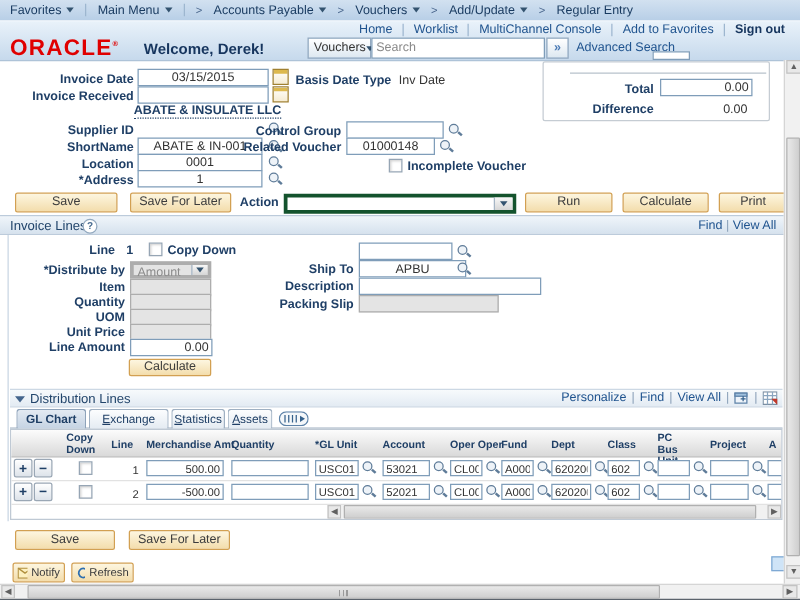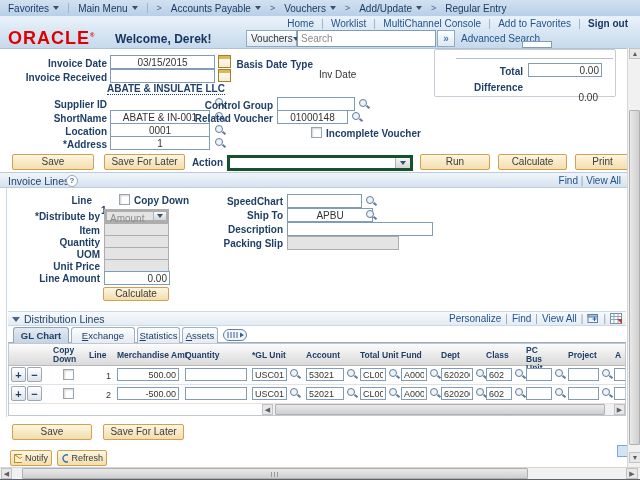--- a/index.html
+++ b/index.html
@@ -29,21 +29,21 @@
     border:1px solid #93a9c0;background:linear-gradient(#ffffff,#dde8f1);
     display:flex;align-items:center;justify-content:space-between;padding:0 4px;cursor:pointer;}
   .searchbox{position:absolute;left:297px;top:13px;width:139px;height:17px;box-sizing:border-box;
     border:1px solid #7f9db9;background:#fff;font-family:inherit;font-size:10px;color:#8a8a8a;padding:0 3px;}
   .gobtn{position:absolute;left:437px;top:13px;width:18px;height:17px;box-sizing:border-box;
     border:1px solid #93a9c0;background:linear-gradient(#ffffff,#dde8f1);
     color:#4a7ab5;font-weight:bold;text-align:center;line-height:15px;cursor:pointer;}
   .advs{position:absolute;left:461px;top:16px;}
   
   .lbl{position:absolute;font-weight:bold;color:#1f3f66;text-align:right;white-space:nowrap;}
-  .val{position:absolute;color:#333;white-space:nowrap;margin-top:10px;}
+  .val{position:absolute;color:#333;white-space:nowrap;}
   .inp{position:absolute;height:14px;box-sizing:border-box;border:1px solid #7f9db9;background:#fff;
     font-family:inherit;font-size:10px;color:#333;padding:0 2px;text-align:center;}
   .inp.dis{background:#e4e4e4;border-color:#adadad;color:#777;}
   .num{text-align:right;}
   .btn{position:absolute;height:16px;box-sizing:border-box;border:1px solid #d2a052;border-radius:2px;
     background:linear-gradient(#fdf6e0,#f3ddac);font-family:inherit;font-size:10px;color:#3c3c3c;
     text-align:center;line-height:14px;cursor:pointer;padding:0;}
   .mag{position:absolute;width:12px;height:12px;cursor:pointer;}
   .mag::before{content:"";position:absolute;left:1px;top:1px;width:6px;height:6px;
     border:1px solid #5f7c99;border-radius:50%;background:#eef3f8;}
@@ -261,21 +261,20 @@
   <input class="inp dis" style="left: 104px; top: 247px; width: 65px;" disabled="">
 
   <span class="lbl" style="left:0;width:100px;top:261px;">Unit Price</span>
   <input class="inp dis" style="left: 104px; top: 259px; width: 65px;" disabled="">
 
   <span class="lbl" style="left:0;width:100px;top:273px;">Line Amount</span>
   <input class="inp num" style="left: 104px; top: 271px; width: 66px;" value="0.00">
 
   <button class="btn" style="left:103px;top:287px;width:66px;height:14px;line-height:12px;">Calculate</button>
 
-  <span class="lbl" style="left:160px;width:123px;top:196px;">SpeedChart</span>
   <input class="inp" style="left: 287px; top: 194px; width: 75px;" value="">
   <span class="mag" style="left:365px;top:195px;"></span>
 
   <span class="lbl" style="left:160px;width:123px;top:210px;">Ship To</span>
   <input class="inp" style="left: 287px; top: 208px; width: 86px;" value="APBU">
   <span class="mag" style="left:365px;top:209px;"></span>
 
   <span class="lbl" style="left:160px;width:123px;top:224px;">Description</span>
   <input class="inp" style="left: 287px; top: 222px; width: 146px;" value="">
 
@@ -320,21 +319,21 @@
   </span>
 
   <div class="grid">
     <div class="ghead">
       <span class="gh" style="left:44px;top:2px;width:30px;">Copy Down</span>
       <span class="gh" style="left:80px;top:7px;">Line</span>
       <span class="gh" style="left:108px;top:7px;">Merchandise Amt</span>
       <span class="gh" style="left:176px;top:7px;">Quantity</span>
       <span class="gh" style="left:243px;top:7px;">*GL Unit</span>
       <span class="gh" style="left:297px;top:7px;">Account</span>
-      <span class="gh" style="left:351px;top:7px;">Total Unit</span>
+      <span class="gh" style="left:351px;top:7px;">Oper Oper</span>
       <span class="gh" style="left:392px;top:7px;">Fund</span>
       <span class="gh" style="left:432px;top:7px;">Dept</span>
       <span class="gh" style="left:477px;top:7px;">Class</span>
       <span class="gh" style="left:517px;top:2px;width:28px;">PC Bus Unit</span>
       <span class="gh" style="left:559px;top:7px;">Project</span>
       <span class="gh" style="left:606px;top:7px;">A</span>
     </div>
 
     <div class="grow" style="top:21px;">
       <button class="pm" style="left:2px;">+</button>

